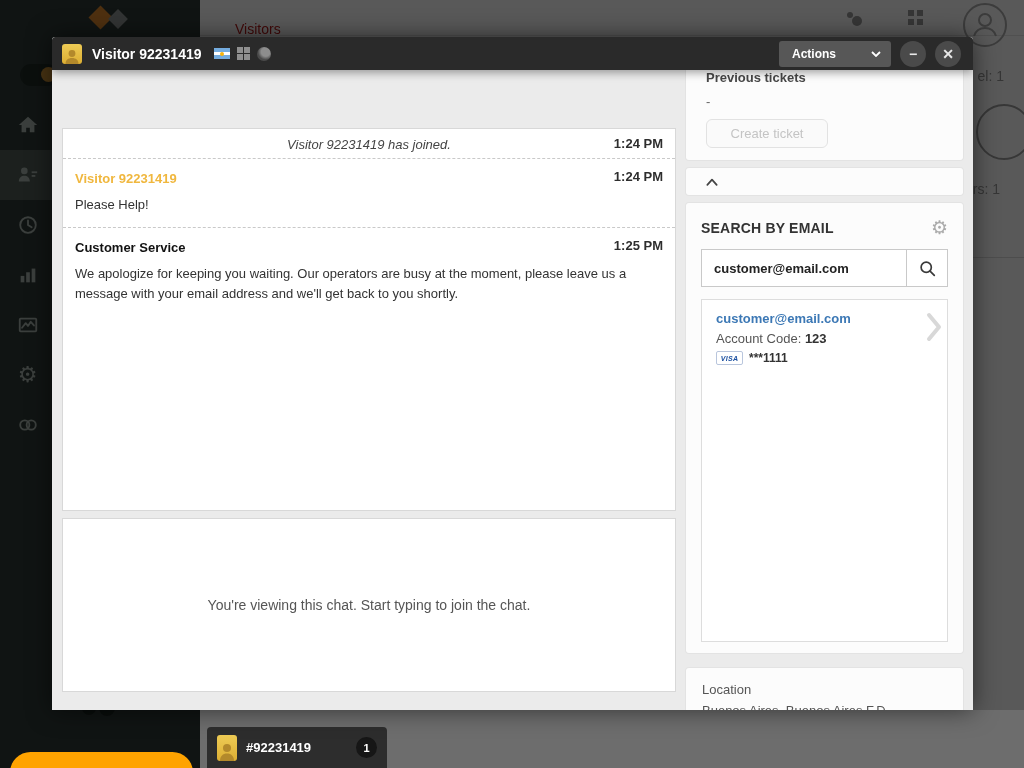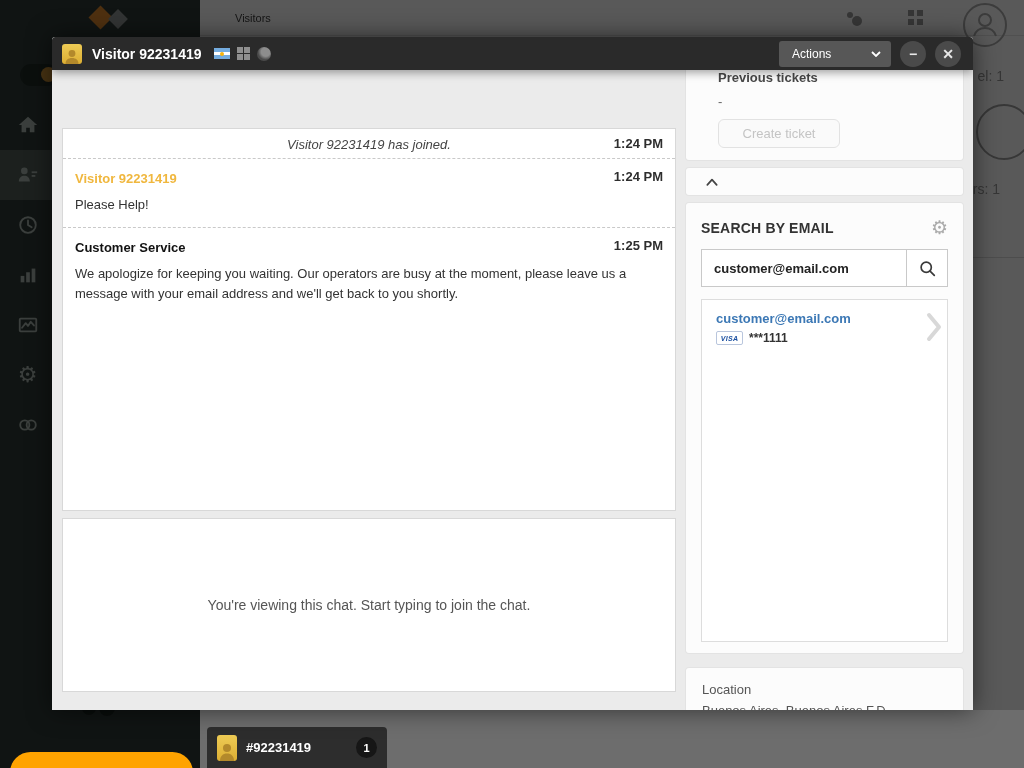--- a/index.html
+++ b/index.html
@@ -14,21 +14,21 @@
   .toggle-dot { position:absolute; right:2px; top:3px; width:15px; height:15px; border-radius:50%; background:#cf9337; }
   .nav-item { position:absolute; left:0; width:55px; height:50px; display:flex; align-items:center; justify-content:center; }
   .nav-item.active { background:#505d56; }
   .nav-item svg { width:22px; height:22px; }
   .nav-item .glyph { font-size:22px; color:#a9b4ae; line-height:1; }
   .ico-fill { fill:#a9b4ae; }
   .ico-stroke { stroke:#a9b4ae; fill:none; stroke-width:2; stroke-linecap:round; stroke-linejoin:round; }
   .bump { position:absolute; border-radius:50%; background:#1c2522; }
 
   .bg-topbar { position:absolute; left:200px; top:0; width:824px; height:36px; background:#fff; border-bottom:1px solid #e5e5e5; }
-  .bg-topbar-title { position:absolute; left:35px; top:12px; font-size:11px; color:#404040; }
+  .bg-topbar-title { position:absolute; left:35px; top:21px; font-size:14px; color:#b91c1c; }
   .tb-ico { position:absolute; top:8px; }
   .bg-page { position:absolute; left:200px; top:36px; width:824px; height:676px; background:#fff; }
   .frag-text { position:absolute; font-size:14px; color:#9a9a9a; }
   .frag-circle { position:absolute; width:56px; height:56px; border:2px solid #9f9f9f; border-radius:50%; }
   .frag-line { position:absolute; height:1px; background:#ddd; }
 
   
   .overlay { position:absolute; inset:0; background:rgba(0,0,0,0.65); z-index:10; }
 
   
@@ -52,21 +52,21 @@
   .mh-avatar { width:20px; height:20px; }
   .mh-title { color:#fff; font-weight:bold; font-size:14px; margin-left:10px; }
   .flag { width:16px; height:11px; margin-left:12px; position:relative;
     background:linear-gradient(#74acdf 33%, #fff 33%, #fff 66%, #74acdf 66%); }
   .flag-sun { position:absolute; left:6px; top:4px; width:4px; height:4px; border-radius:50%; background:#f6b40e; }
   .win-ico { width:13px; height:13px; margin-left:7px; display:grid; grid-template-columns:6px 6px; grid-template-rows:6px 6px; gap:1px; }
   .win-ico span { background:#8f8f8f; }
   .browser-ico { width:14px; height:14px; margin-left:7px; border-radius:50%;
     background:radial-gradient(circle at 62% 35%, #8d8d8d 35%, #4a4a4a 62%); }
   .actions-btn { margin-left:auto; width:112px; height:26px; background:#575757; border:none; border-radius:3px; color:#fff;
-    font-size:12px; font-weight:normal; display:flex; align-items:center; padding:0 10px 0 13px; cursor:pointer; }
+    font-size:12px; font-weight:bold; display:flex; align-items:center; padding:0 10px 0 13px; cursor:pointer; }
   .actions-btn svg { margin-left:auto; }
   .circle-btn { width:26px; height:26px; border-radius:50%; background:#4a4a4a; border:none; color:#e8e8e8;
     display:flex; align-items:center; justify-content:center; font-size:14px; font-weight:bold; margin-left:9px; cursor:pointer; line-height:1; }
 
   .tabs { position:absolute; left:10px; top:49px; display:flex; }
   .tab { height:29px; padding:0 17px; font-size:12px; font-weight:bold; color:#333; display:flex; align-items:center;
     border:1px solid #cfcfcf; border-radius:2px; cursor:pointer; }
   .tab.active { background:#e4e4e4; }
   .tab.inactive { background:#f7f7f7; border-left:none; border-color:#d8d8d8; }
 
@@ -81,21 +81,21 @@
   .msg-author.agent { color:#111; }
   .msg-row .msg-time { top:10px; }
   .msg-body { margin-top:8px; font-size:13px; color:#333; line-height:1.55; max-width:560px; }
 
   .viewer-panel { position:absolute; left:10px; top:481px; width:614px; height:174px; background:#fff; border:1px solid #d8d8d8;
     display:flex; align-items:center; justify-content:center; }
   .viewer-text { font-size:14px; color:#555; }
 
   
   .card { position:absolute; left:634px; width:277px; background:#fcfcfc; border-radius:3px; box-shadow:0 0 0 1px rgba(0,0,0,0.03); }
-  .card-tickets { top:19px; height:104px; padding:14px 32px; }
+  .card-tickets { top:19px; height:104px; padding:14px 20px; }
   .ct-title { font-size:13px; font-weight:bold; color:#474747; }
   .ct-empty { margin-top:9px; font-size:13px; color:#666; }
   .ct-btn { margin-top:10px; width:122px; height:29px; background:#fafafa; border:1px solid #e2e2e2; border-radius:6px;
     color:#c4c4c4; font-size:13px; cursor:default; }
   .card-collapse { top:131px; height:27px; display:flex; align-items:center; padding-left:19px; cursor:pointer; }
   .card-search { top:166px; height:450px; padding:15px 15px; }
   .cs-head { display:flex; align-items:center; }
   .cs-title { font-size:14px; font-weight:bold; color:#333; letter-spacing:0.2px; }
   .gear { margin-left:auto; font-size:19px; color:#ababab; line-height:1; cursor:pointer; }
   .search-box { margin-top:12px; height:38px; background:#fff; border:1px solid #c9c9c9; display:flex; }
@@ -286,20 +286,21 @@
         <input class="search-input" type="text" value="customer@email.com" style="">
         <button class="search-btn">
           <svg width="17" height="17" viewBox="0 0 20 20">
             <circle cx="8.5" cy="8.5" r="6" fill="none" stroke="#3a3a3a" stroke-width="2"></circle>
             <line x1="13" y1="13" x2="18" y2="18" stroke="#3a3a3a" stroke-width="2" stroke-linecap="round"></line>
           </svg>
         </button>
       </div>
       <div class="results-box">
         <div class="res-email">customer@email.com</div>
+        <div class="res-line"><span>Account Code: </span><b>123</b></div>
         <div class="res-card-row">
           <span class="visa-badge">VISA</span>
           <span class="res-card-num">***1111</span>
         </div>
         <svg class="res-chevron" width="17" height="30" viewBox="0 0 17 30">
           <path d="M3 3 L13 15 L3 27" fill="none" stroke="#d8d8d8" stroke-width="4" stroke-linecap="round" stroke-linejoin="round"></path>
         </svg>
       </div>
     </div>
 

